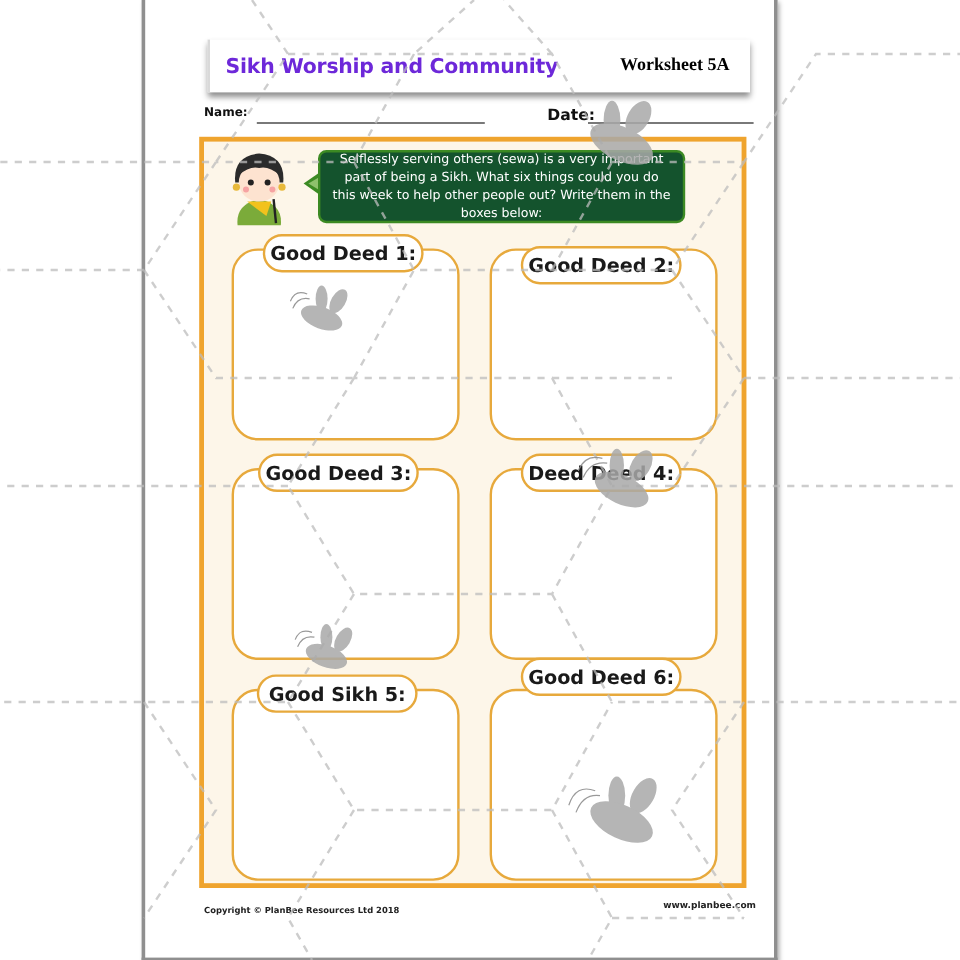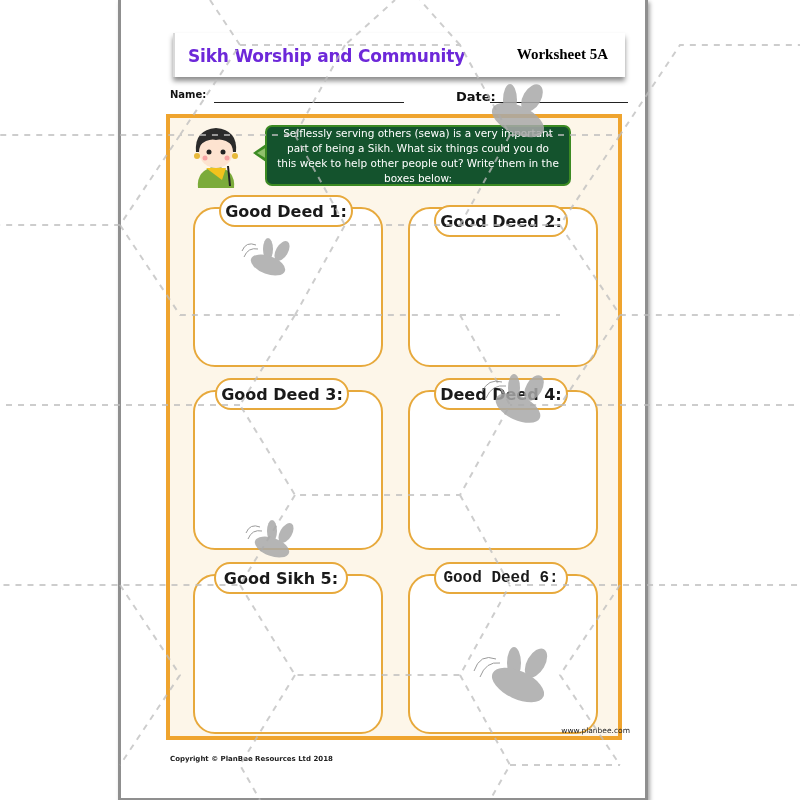--- a/index.html
+++ b/index.html
@@ -14,21 +14,21 @@
   .date-label{position:absolute;left:456px;top:89px;font-weight:bold;font-size:13px;color:#111;}
   .date-line{position:absolute;left:490px;top:102px;width:138px;border-bottom:1px solid #222;}
   .frame{position:absolute;left:166px;top:114px;width:456px;height:626px;background:#fdf6e9;border:4px solid #efa42e;box-sizing:border-box;}
   .speech{position:absolute;left:265px;top:125px;width:306px;height:61px;background:#14532d;border:2px solid #3c8a23;border-radius:7px;box-sizing:border-box;display:flex;align-items:center;justify-content:center;text-align:center;font-size:10.5px;line-height:15px;color:#fff;padding:0 10px;}
   .speech-tail{position:absolute;left:253px;top:144px;width:0;height:0;border-top:9px solid transparent;border-bottom:9px solid transparent;border-right:13px solid #3c8a23;}
   .speech-tail-inner{position:absolute;left:257px;top:147px;width:0;height:0;border-top:6px solid transparent;border-bottom:6px solid transparent;border-right:10px solid #8fc16c;}
   .avatar{position:absolute;left:188px;top:122px;width:56px;height:66px;}
   .deed-box{position:absolute;width:190px;height:160px;background:#fff;border:2px solid #e7a93c;border-radius:22px;box-sizing:border-box;}
   .deed-label{position:absolute;width:134px;height:32px;background:#fff;border:2px solid #e7a93c;border-radius:16px;box-sizing:border-box;display:flex;align-items:center;justify-content:center;font-weight:bold;font-size:16px;color:#1a1a1a;}
   .footer-left{position:absolute;left:170px;top:707px;font-size:7px;font-weight:bold;color:#222;margin-top:48px;}
-  .footer-right{position:absolute;right:170px;top:726px;font-size:7.5px;font-weight:normal;color:#222;}
+  .footer-right{position:absolute;right:170px;top:750px;font-size:7.5px;font-weight:bold;color:#222;}
   .bee{position:absolute;z-index:6;opacity:0.85;}
 </style>
 </head>
 <body>
 
 <div class="sheet"></div>
 
 <div class="title-bar"></div>
 <div class="title-left">Sikh Worship and Community</div>
 <div class="title-right">Worksheet 5A</div>
@@ -68,21 +68,21 @@
 <div class="deed-box" style="left:193px;top:390px;"></div>
 <div class="deed-label" style="left:215px;top:378px;">Good Deed 3:</div>
 
 <div class="deed-box" style="left:408px;top:390px;"></div>
 <div class="deed-label" style="left:434px;top:378px;">Deed Deed 4:</div>
 
 <div class="deed-box" style="left:193px;top:574px;"></div>
 <div class="deed-label" style="left:214px;top:562px;">Good Sikh 5:</div>
 
 <div class="deed-box" style="left:408px;top:574px;"></div>
-<div class="deed-label" style="left:434px;top:562px;font-family:Liberation Mono, monospace;">Good Deed 6:</div>
+<div class="deed-label" style="left:434px;top:548px;">Good Deed 6:</div>
 
 <div class="footer-left">Copyright © PlanBee Resources Ltd 2018</div>
 <div class="footer-right">www.planbee.com</div>
 
 <svg class="pattern" viewBox="0 0 800 800">
   <g fill="none" stroke="#bdbdbd" stroke-width="2" stroke-dasharray="6,6" opacity="0.75">
     <path d="M210 0 L240 45 L180 135 L0 135"></path>
     <path d="M240 45 L345 45 L395 0"></path>
     <path d="M345 45 L295 135 L180 135"></path>
     <path d="M295 135 L345 225 L460 225"></path>

